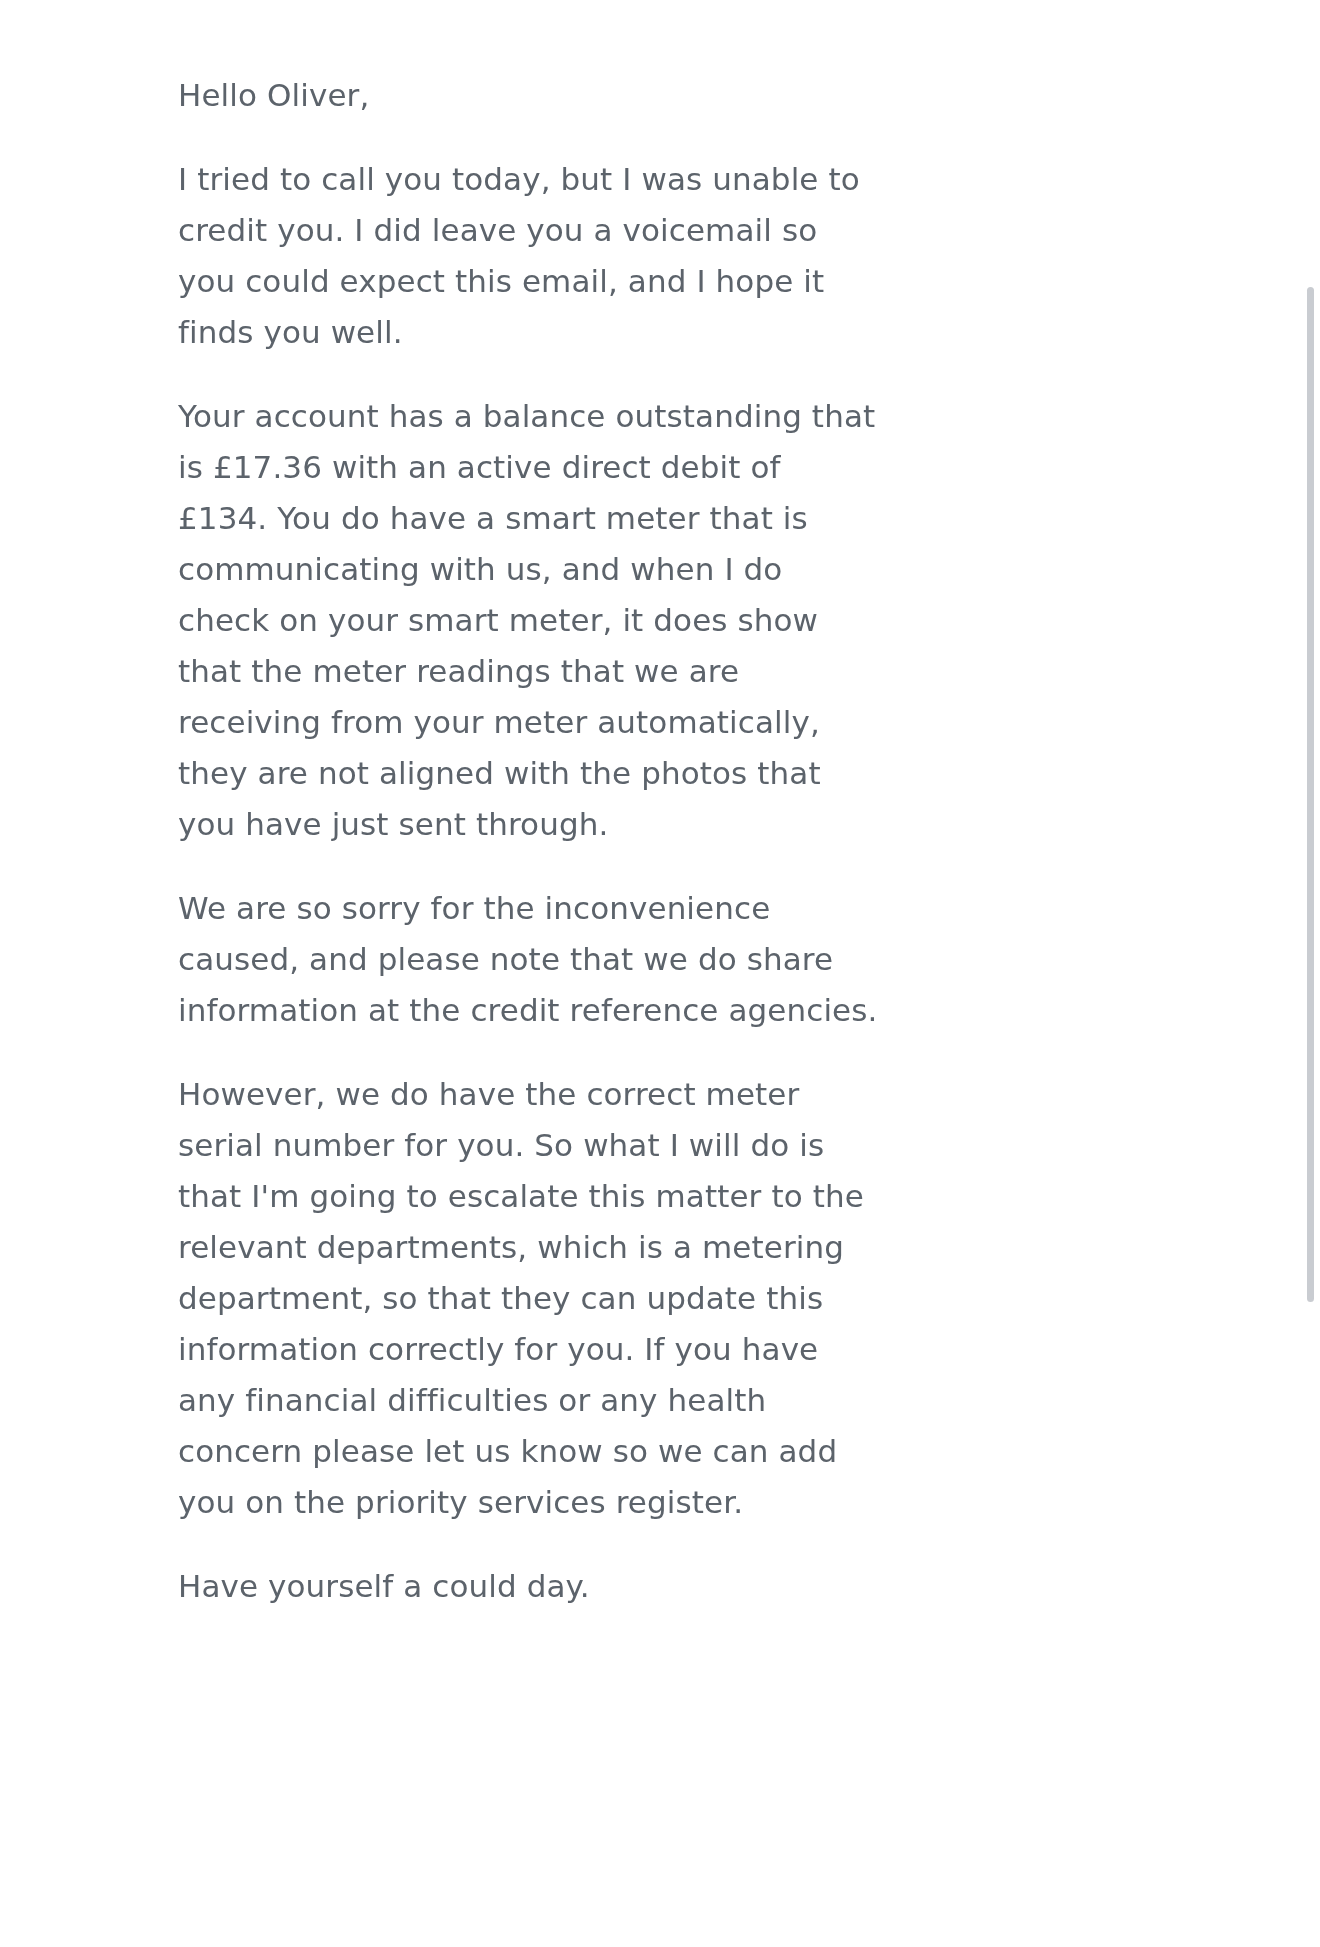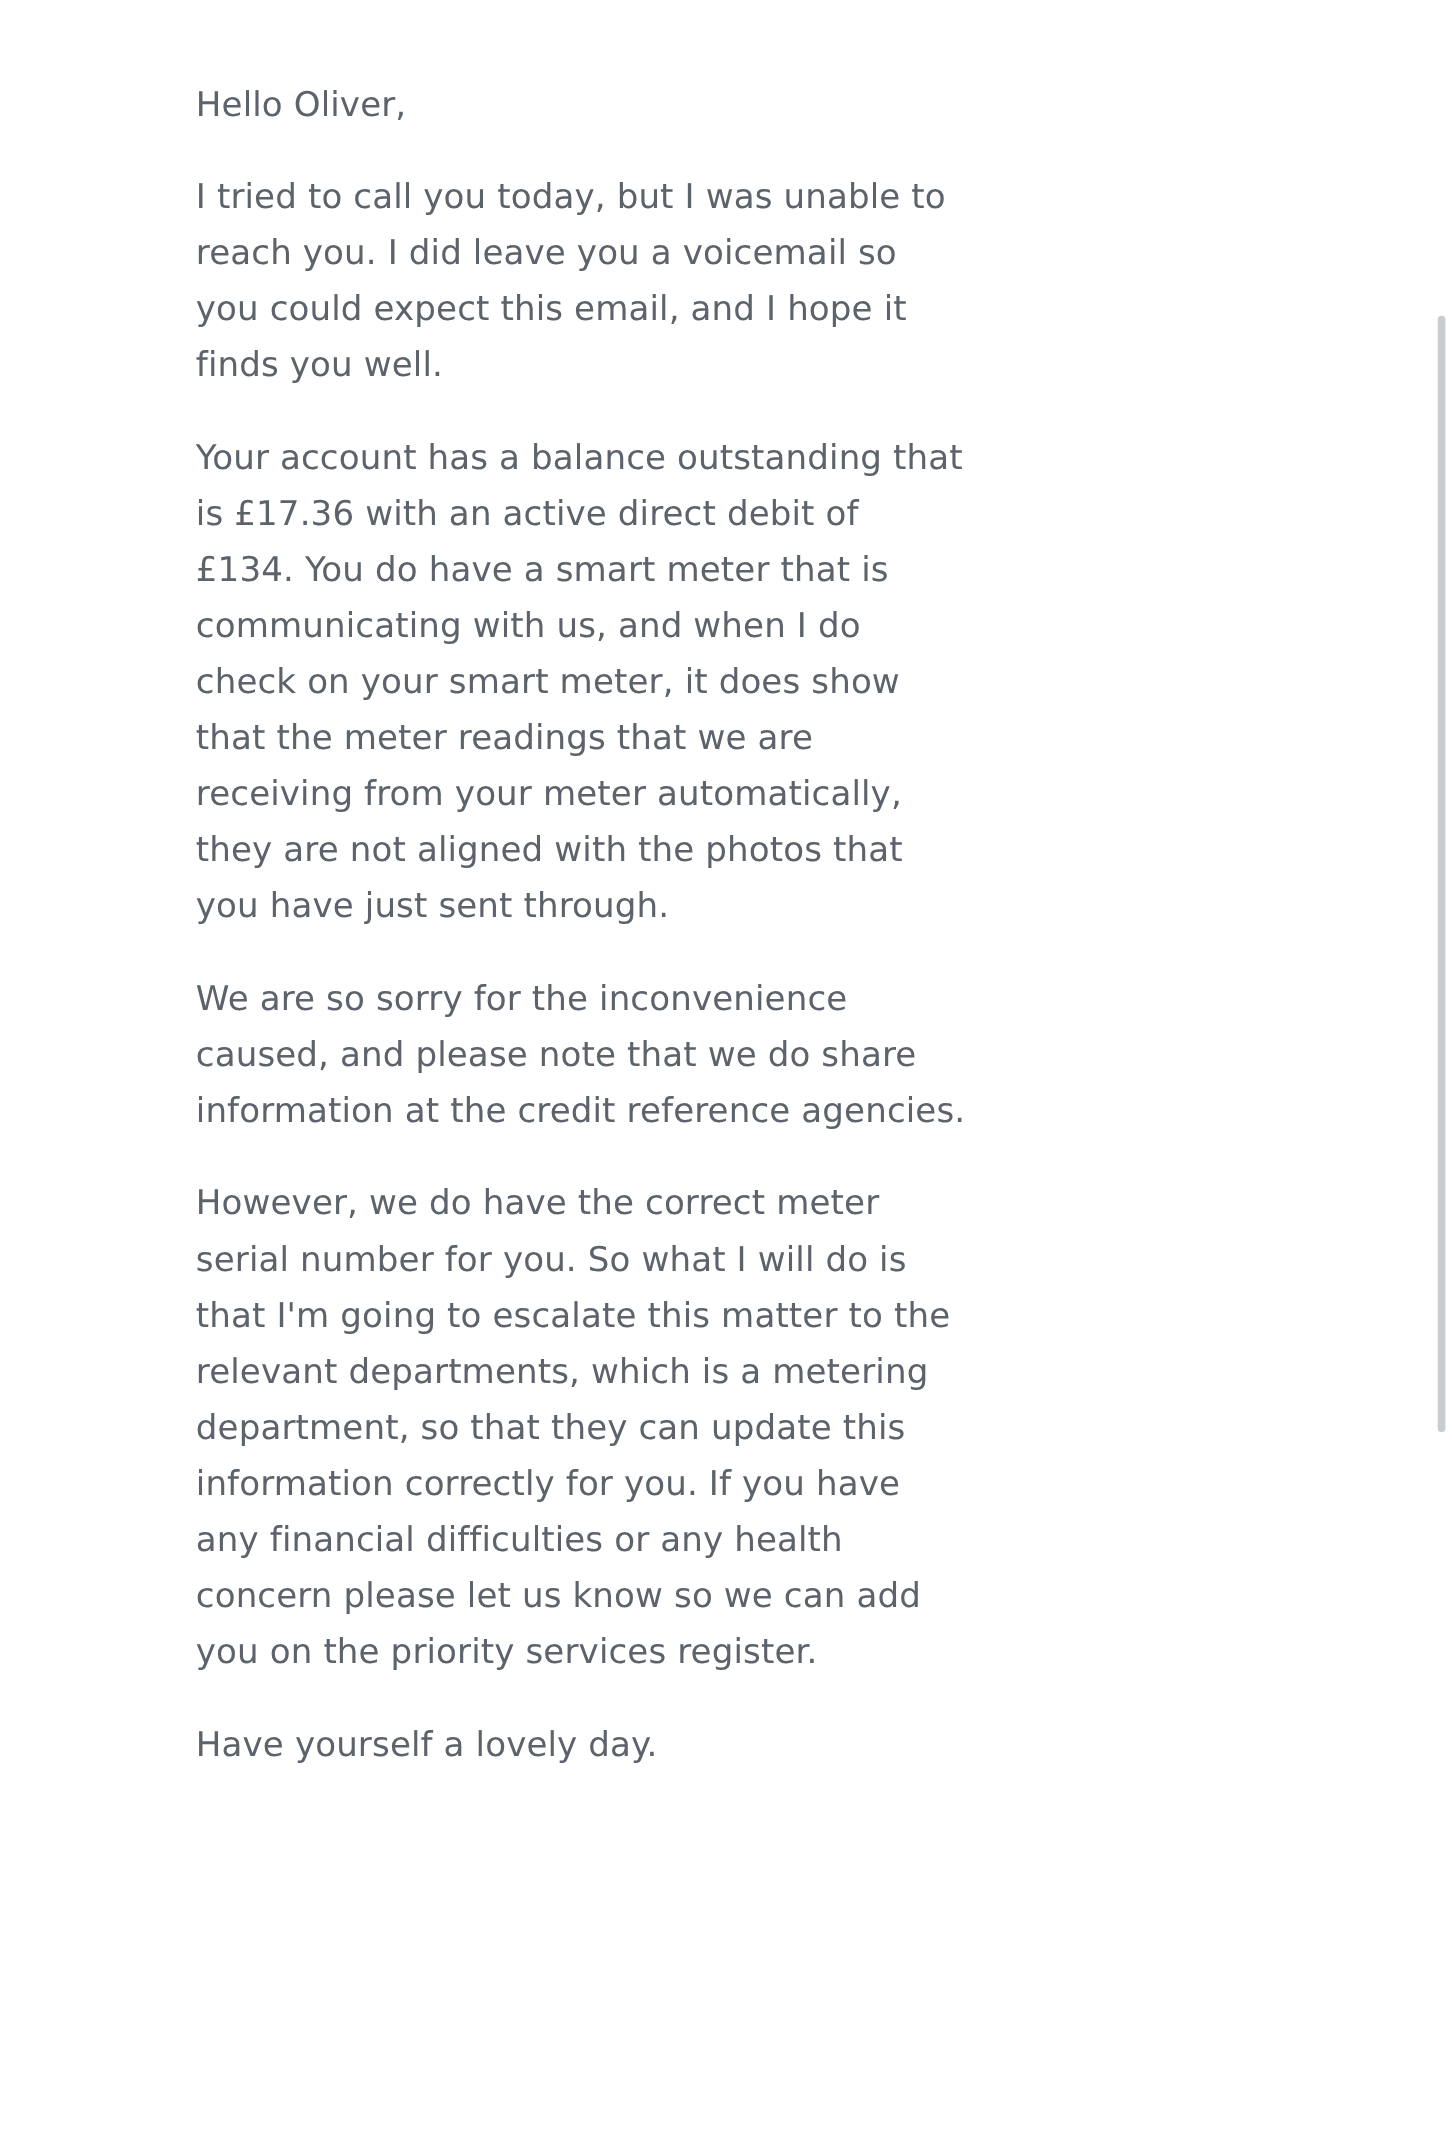--- a/index.html
+++ b/index.html
@@ -53,22 +53,22 @@
     height: 1015px;
     border-radius: 4px;
     background: #c9ccd1;
   }
 </style>
 </head>
 <body>
 
 <div class="email-body">
   <p class="para">Hello Oliver,</p>
-  <p class="para">I tried to call you today, but I was unable to reach you. I did leave you a voicemail so you could expect this email, and I hope it finds you well.</p>
+  <p class="para">I tried to call you today, but I was unable to credit you. I did leave you a voicemail so you could expect this email, and I hope it finds you well.</p>
   <p class="para">Your account has a balance outstanding that is £17.36 with an active direct debit of £134. You do have a smart meter that is communicating with us, and when I do check on your smart meter, it does show that the meter readings that we are receiving from your meter automatically, they are not aligned with the photos that you have just sent through.</p>
   <p class="para">We are so sorry for the inconvenience caused, and please note that we do share information at the credit reference agencies.</p>
   <p class="para">However, we do have the correct meter serial number for you. So what I will do is that I'm going to escalate this matter to the relevant departments, which is a metering department, so that they can update this information correctly for you. If you have any financial difficulties or any health concern please let us know so we can add you on the priority services register.</p>
-  <p class="para">Have yourself a lovely day.</p>
+  <p class="para">Have yourself a could day.</p>
 </div>
 
 <div class="scrollbar-track">
   <div class="scrollbar-thumb"></div>
 </div>
 
 </body></html>

